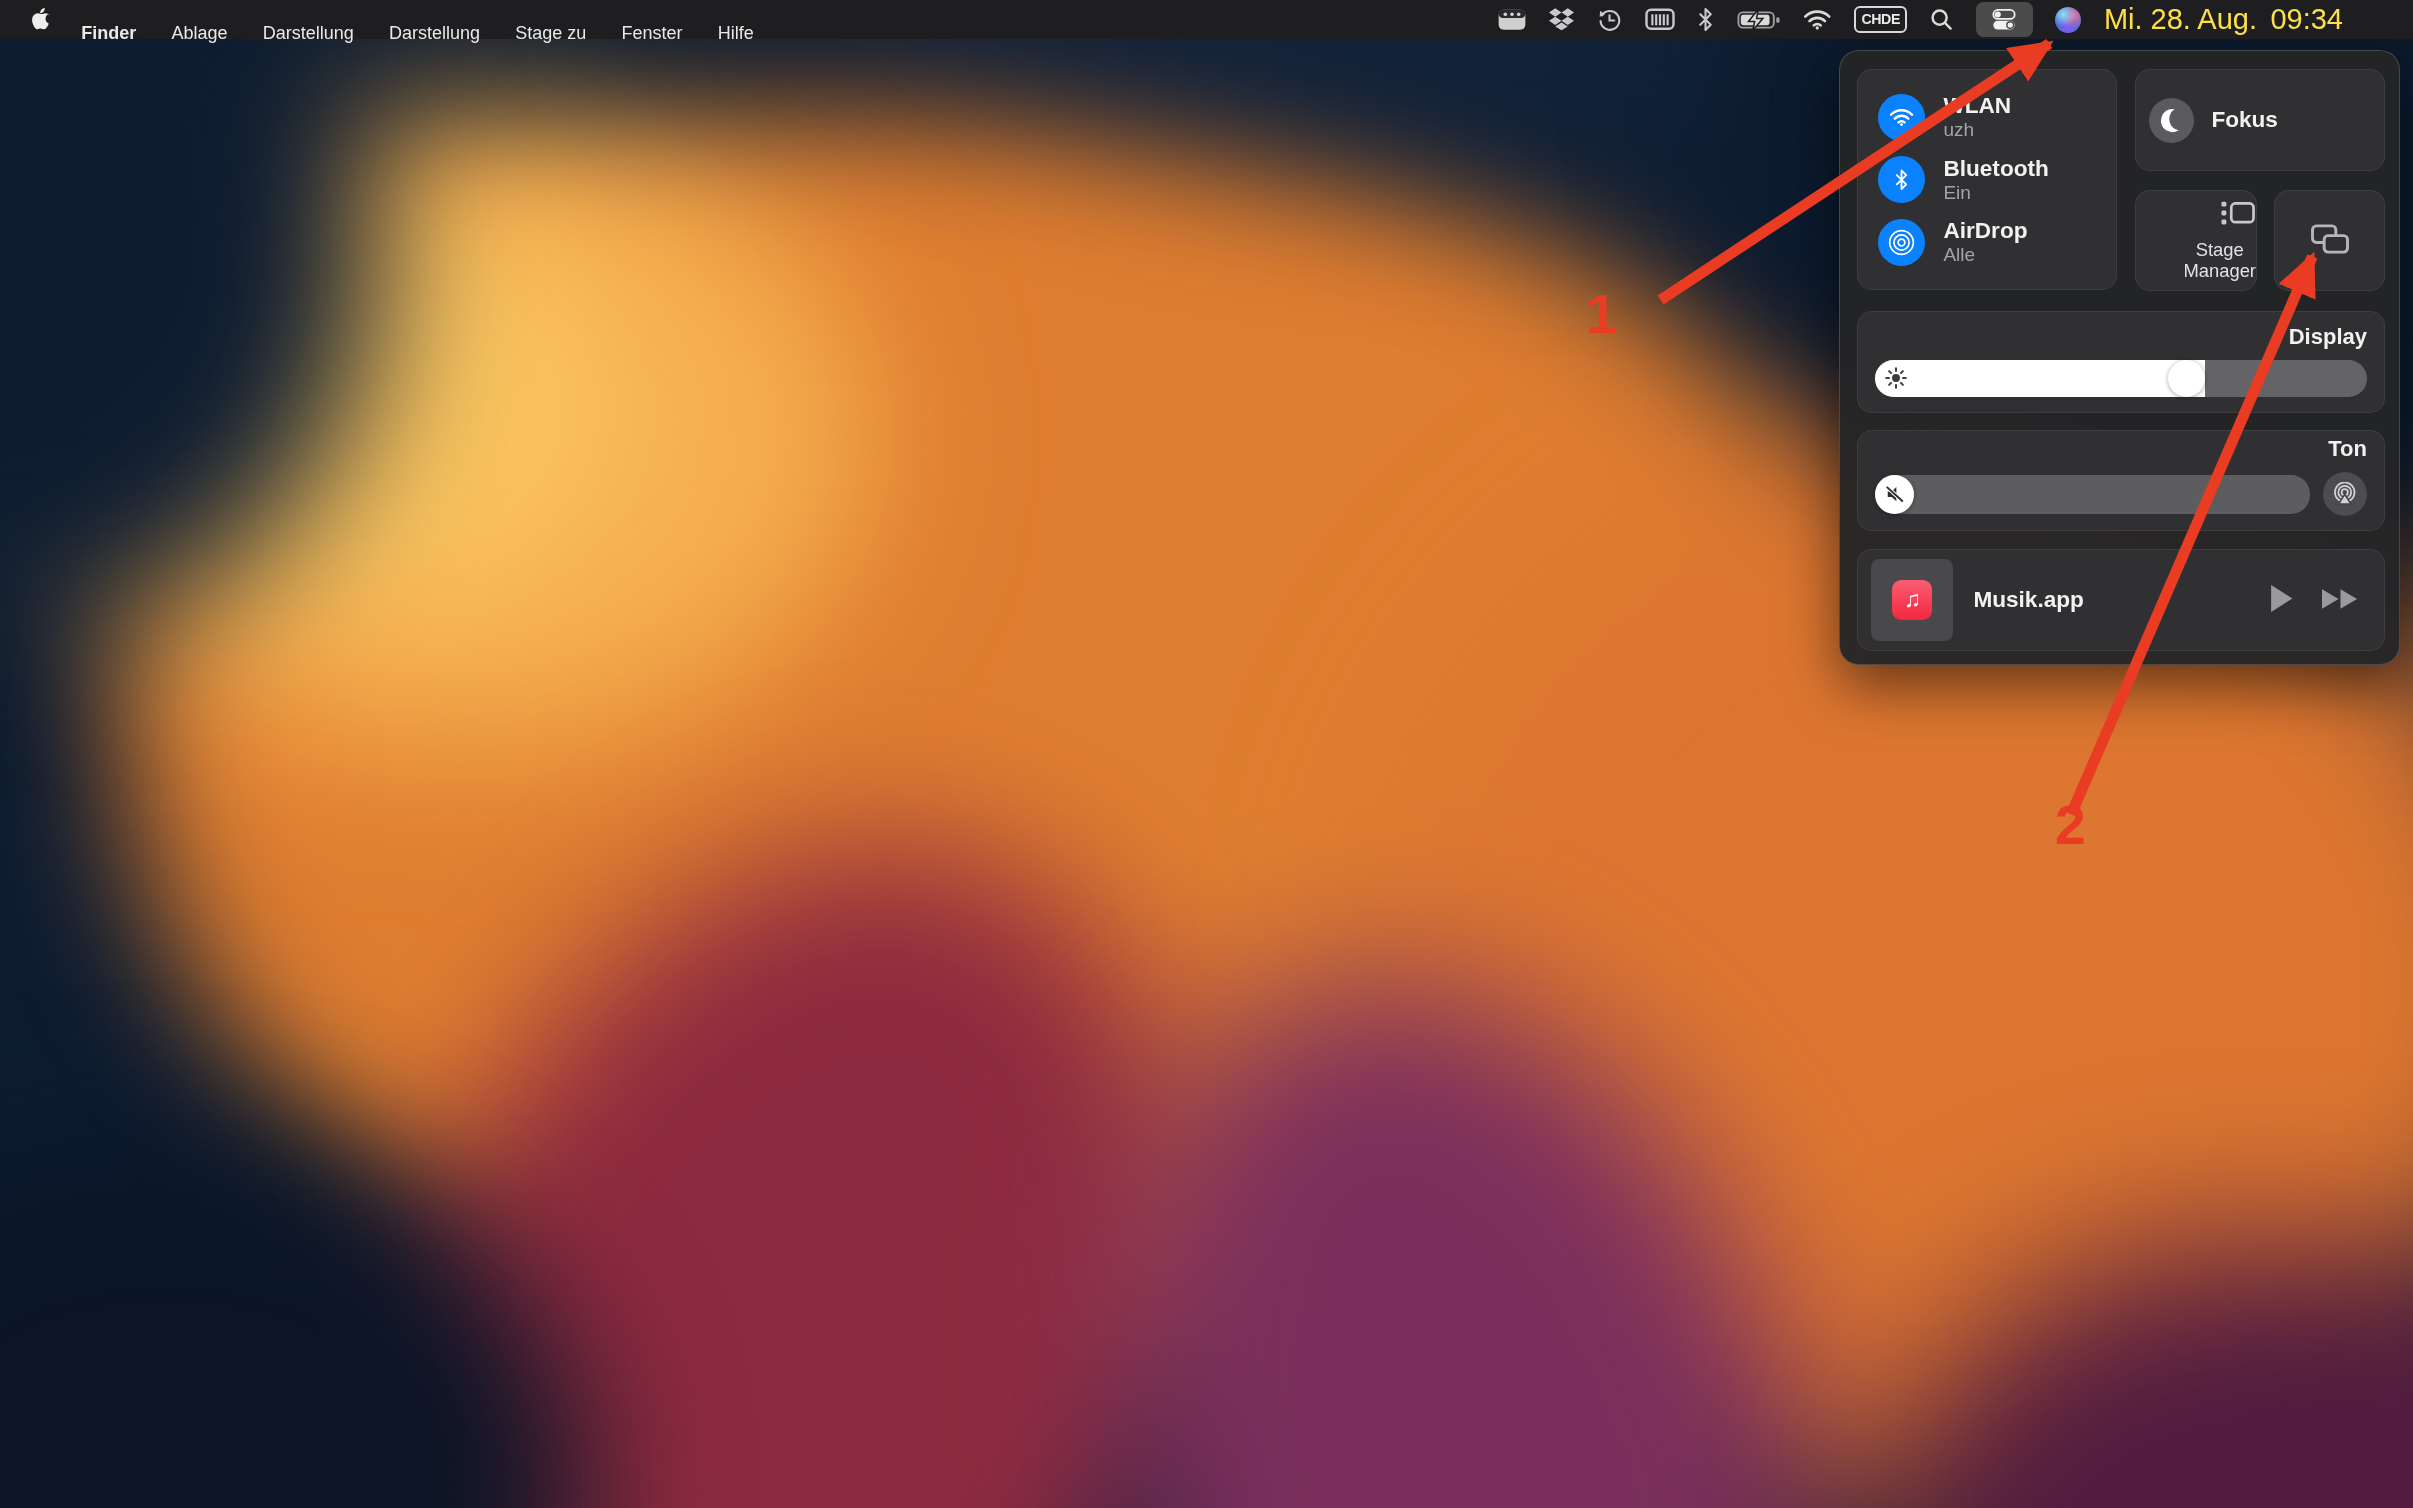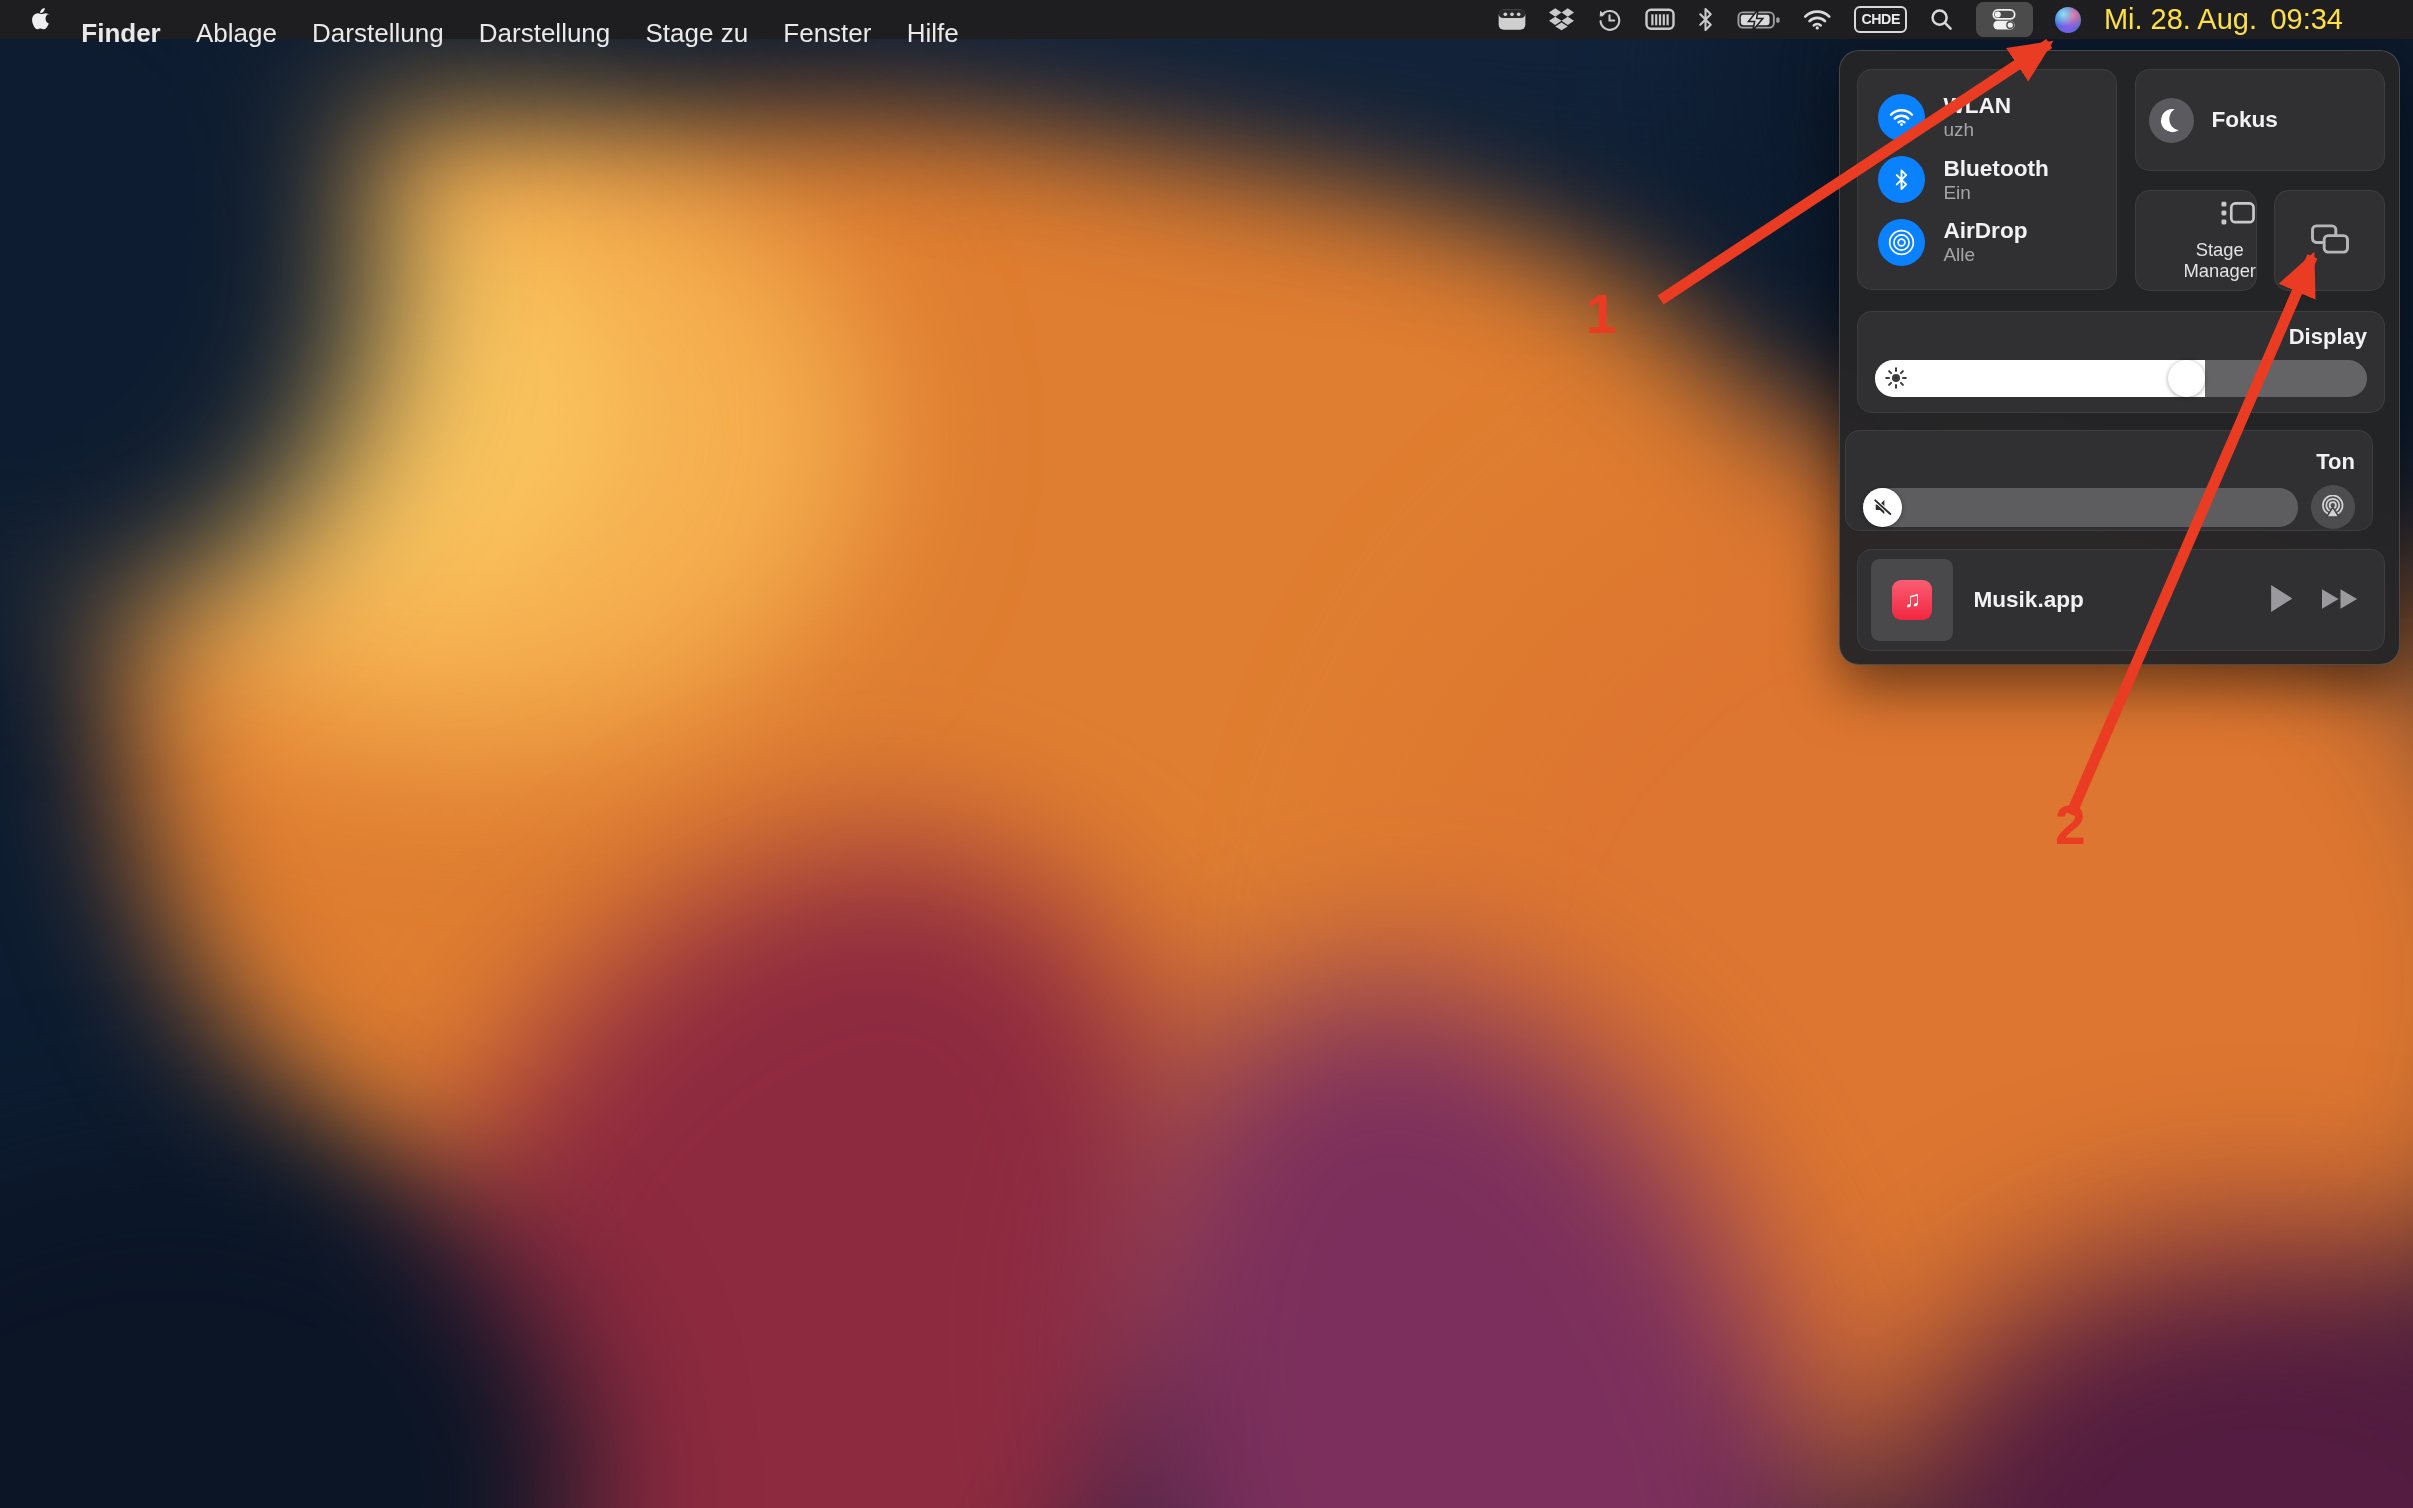--- a/index.html
+++ b/index.html
@@ -20,21 +20,21 @@
   .b-dark-bl       { left:-251px; top:1156px; width:838px; height:670px; background:#0b1526; filter:blur(75px);}
   .b-dark-left     { left:-293px; top:-126px; width:670px; height:754px; background:#0d1c30; filter:blur(75px);}
   .b-navy-tr       { left:1718px; top:-293px; width:1089px; height:754px; background:#0c1a2d; filter:blur(71px);}
   .b-navy-top      { left:754px; top:-419px; width:1844px; height:587px; background:#12233a; filter:blur(80px);}
 
   
   .menubar { position:absolute; left:0; top:0; width:2413px; height:39px; background:#1e1e20;
              display:flex; align-items:center; z-index:20; color:#e9e9ea; }
   .mb-left { display:flex; align-items:center; padding-left:30px; }
   .apple { width:22px; height:25px; margin-right:11.7px; display:flex; align-items:center; }
-  .menu-item { font-size:26px; padding:0 17.6px; color:#e9e9ea; cursor:default;margin-top:27px; }
+  .menu-item { font-size:18px; padding:0 17.6px; color:#e9e9ea; cursor:default;margin-top:27px; }
   .menu-item.bold { font-weight:700; }
   .mb-right { margin-left:auto; display:flex; align-items:center; gap:22.6px; padding-right:70px; }
   .sicon { display:flex; align-items:center; justify-content:center; opacity:.92; }
   .kb-badge { border:2.1px solid #d8d8da; border-radius:5.9px; padding:1.7px 5px; font-size:14.2px;
               font-weight:700; letter-spacing:-0.4px; color:#e9e9ea; line-height:1; height:27px;
               display:flex; align-items:center; }
   .cc-hl { background:rgba(255,255,255,.20); border-radius:7.5px; width:57px; height:35px;
            display:flex; align-items:center; justify-content:center; }
   .siri { width:26px; height:26px; border-radius:50%;
           background:
@@ -76,21 +76,21 @@
   .mod-label { font-size:22px; font-weight:700; color:#f2f2f3;text-align:right; }
   .slider { position:relative; margin-top:10px; height:37px; border-radius:18.4px;
             background:rgba(255,255,255,.25); overflow:visible; cursor:default; }
   .slider-fill { position:absolute; left:0; top:0; bottom:0; background:#ffffff;
                  border-radius:18.4px 0 0 18.4px; }
   .slider-knob { position:absolute; top:0; width:37px; height:37px; border-radius:50%;
                  background:#ffffff; box-shadow:0 0.8px 4.2px rgba(0,0,0,.35);
                  display:flex; align-items:center; justify-content:center; }
   .sun-in-track { position:absolute; left:10px; top:7.5px; z-index:2; }
 
-  .m-ton { left:5px; top:379px; width:528px; height:101px; padding:18px 17px; }
+  .m-ton { left:17px; top:379px; width:528px; height:101px; padding:5px 17px; }
   .ton-row { display:flex; align-items:center; gap:13.4px; margin-top:10px; }
   .ton-slider { position:relative; flex:1; height:39px; border-radius:19px;
                 background:rgba(255,255,255,.22); }
   .vol-knob { position:absolute; top:0; width:39px; height:39px; border-radius:50%;
               background:#ffffff; box-shadow:0 0.8px 4.2px rgba(0,0,0,.35);
               display:flex; align-items:center; justify-content:center; }
   .airplay-btn { width:44px; height:44px; border-radius:50%; background:rgba(255,255,255,.14);
                  display:flex; align-items:center; justify-content:center; flex:0 0 auto; }
 
   .m-musik { left:17px; top:498px; width:528px; height:102px; display:flex; align-items:center;

